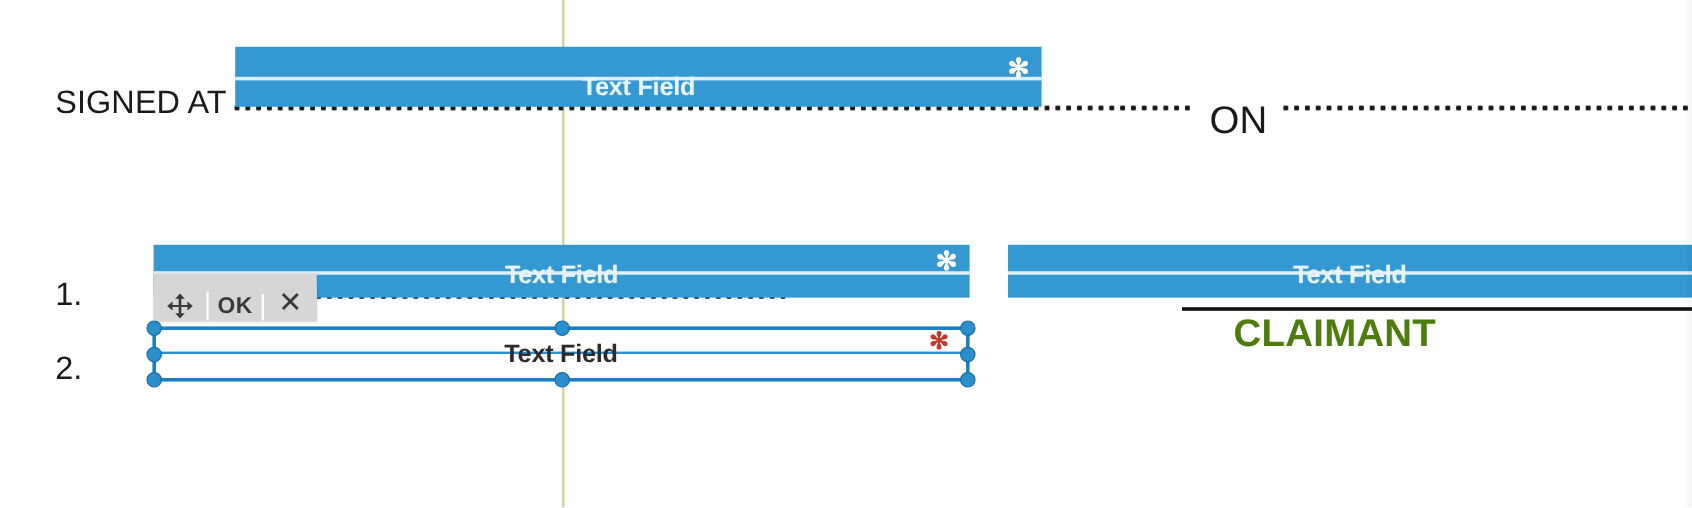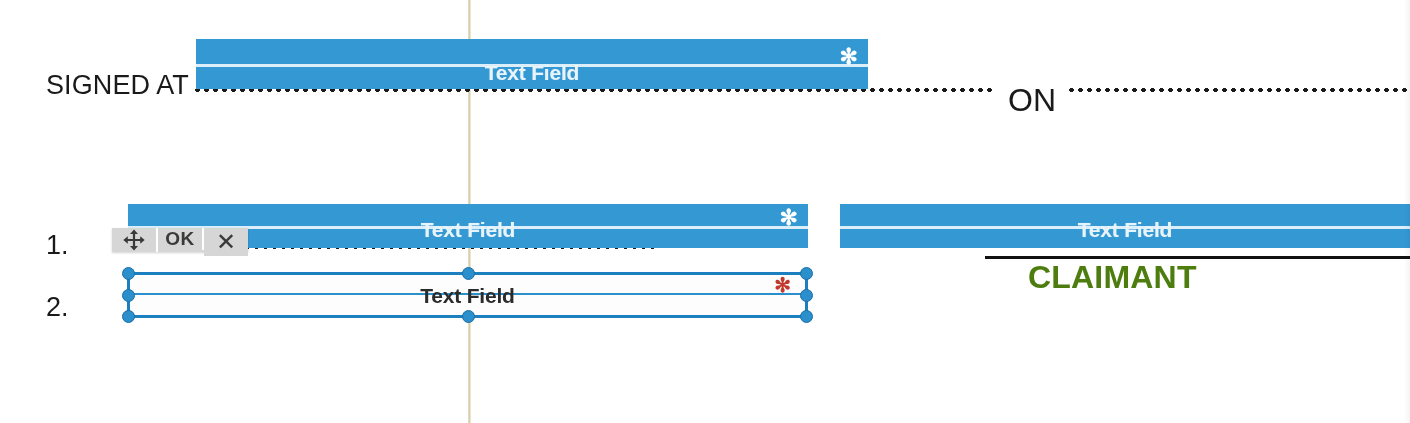--- a/index.html
+++ b/index.html
@@ -185,24 +185,24 @@
   .h-tr { right: -8px; top: -8px; }
   .h-ml { left: -8px;  top: 50%; margin-top: -6px; }
   .h-mr { right: -8px; top: 50%; margin-top: -6px; }
   .h-bl { left: -8px;  bottom: -8px; }
   .h-bc { left: 50%;   bottom: -8px; margin-left: -6px; }
   .h-br { right: -8px; bottom: -8px; }
 
   
   .edit-toolbar {
     position: absolute;
-    left: 112px; top: 228px;
-    height: 24px;
+    left: 128px; top: 228px;
+    height: 39px;
     display: flex;
-    align-items: flex-start;
+    align-items: flex-end;
     background: #d6d6d6;
     box-shadow: 0 1px 2px rgba(0,0,0,.18);
   }
   .tb-btn {
     width: 44px;
     background: #d6d6d6;
     display: flex;
     align-items: center;
     justify-content: center;
     color: #3a3a3a;

